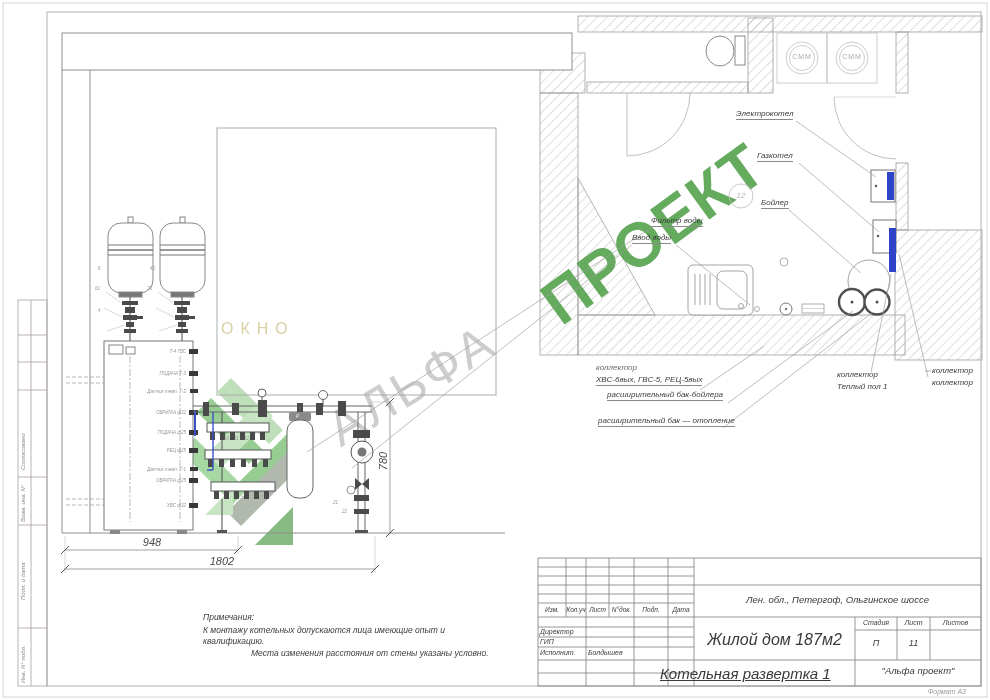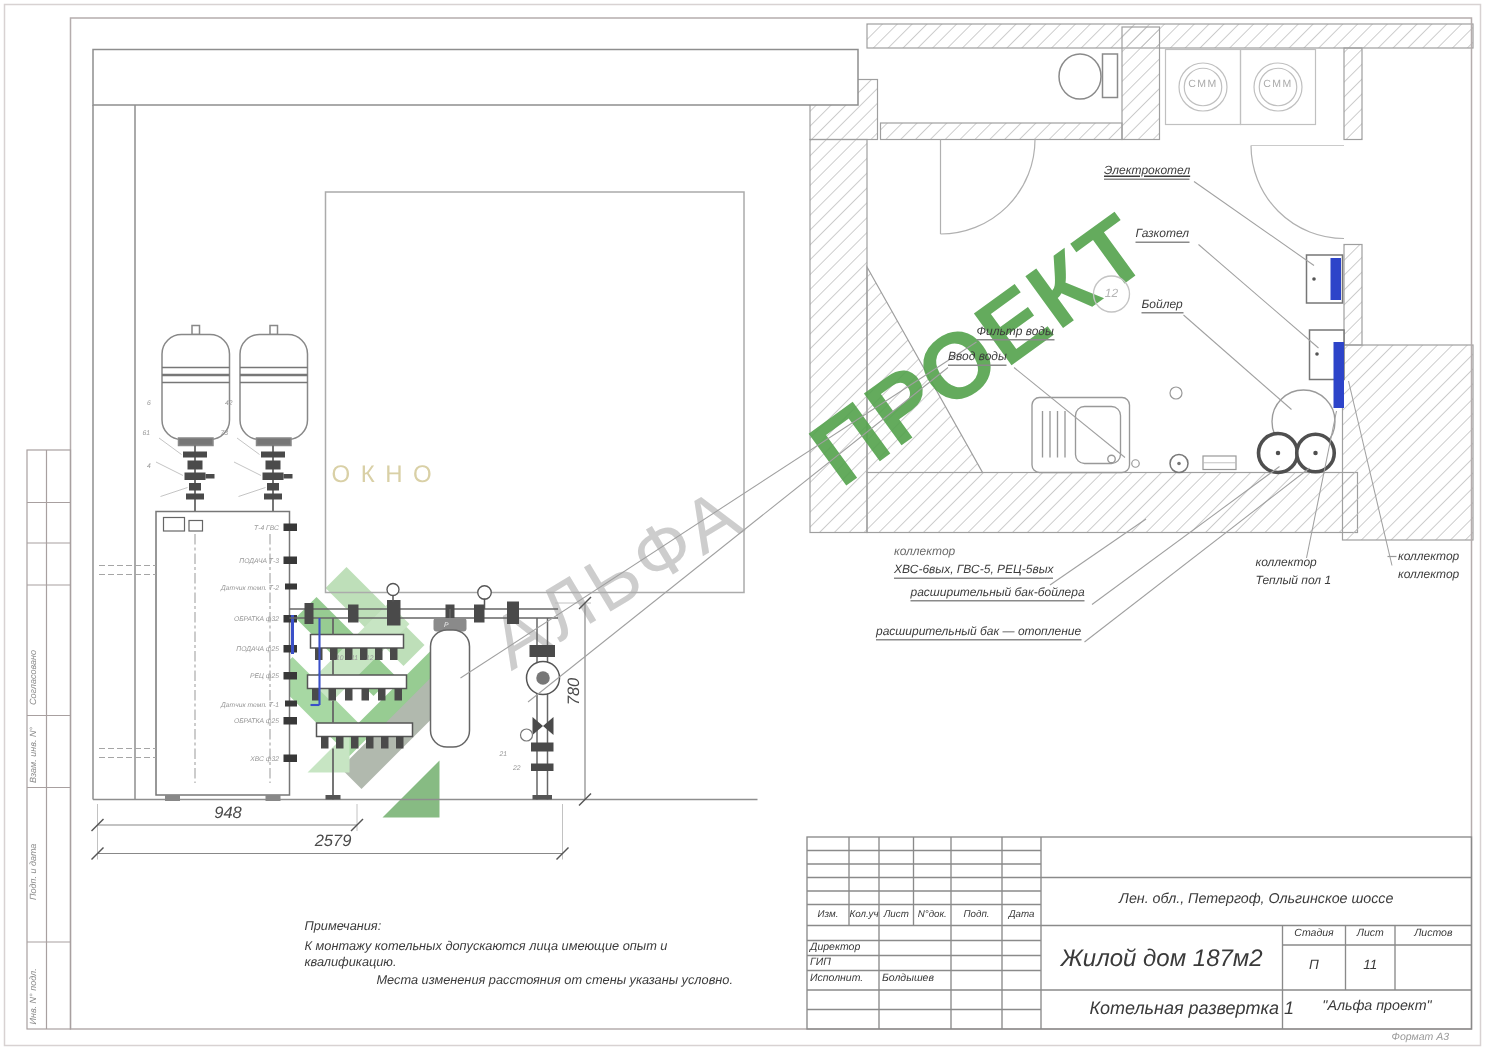--- a/index.html
+++ b/index.html
@@ -344,21 +344,21 @@
       <line x1="694" y1="585" x2="981" y2="585"></line>
       <line x1="694" y1="617" x2="981" y2="617"></line>
       <line x1="694" y1="660" x2="981" y2="660"></line>
       <line x1="855" y1="617" x2="855" y2="686"></line>
       <line x1="897" y1="617" x2="897" y2="660"></line>
       <line x1="930" y1="617" x2="930" y2="660"></line>
       <line x1="855" y1="630" x2="981" y2="630"></line>
     </g>
   </svg>
 
-  <div class="okno" style="left:221px;top:308px;">ОКНО</div>
+  <div class="okno" style="left:221px;top:320px;">ОКНО</div>
 
 
   <div class="tiny" style="left:130px;top:349px;width:56px;text-align:right;">Т-4 ГВС</div>
   <div class="tiny" style="left:130px;top:371px;width:56px;text-align:right;">ПОДАЧА Т-3</div>
   <div class="tiny" style="left:130px;top:389px;width:56px;text-align:right;">Датчик темп. Т-2</div>
   <div class="tiny" style="left:130px;top:410px;width:56px;text-align:right;">ОБРАТКА ф32</div>
   <div class="tiny" style="left:130px;top:430px;width:56px;text-align:right;">ПОДАЧА ф25</div>
   <div class="tiny" style="left:130px;top:448px;width:56px;text-align:right;">РЕЦ ф25</div>
   <div class="tiny" style="left:130px;top:467px;width:56px;text-align:right;">Датчик темп. Т-1</div>
   <div class="tiny" style="left:130px;top:478px;width:56px;text-align:right;">ОБРАТКА ф25</div>
@@ -370,51 +370,51 @@
   <div class="tiny" style="left:150px;top:266px;">42</div>
   <div class="tiny" style="left:147px;top:286px;">73</div>
   <div class="tiny" style="left:224px;top:436px;">10</div>
   <div class="tiny" style="left:234px;top:436px;">11</div>
   <div class="tiny" style="left:244px;top:436px;">12</div>
   <div class="tiny" style="left:333px;top:500px;">21</div>
   <div class="tiny" style="left:342px;top:509px;">22</div>
   <div class="tiny" style="left:296px;top:414px;color:#f0f0f0;">Р</div>
 
   <div class="dim ctr" style="left:130px;top:536px;width:44px;">948</div>
-  <div class="dim ctr" style="left:198px;top:555px;width:48px;">2579</div>
+  <div class="dim ctr" style="left:198px;top:555px;width:48px;">1802</div>
   <div class="dim ctr" style="left:366px;top:455px;width:34px;transform:rotate(-90deg);">780</div>
 
-  <div class="lbl" style="left:736px;top:109px;text-decoration:underline;"><span class="und">Электрокотел</span></div>
+  <div class="lbl" style="left:736px;top:109px;"><span class="und">Электрокотел</span></div>
   <div class="lbl" style="left:757px;top:151px;"><span class="und">Газкотел</span></div>
   <div class="lbl" style="left:761px;top:198px;"><span class="und">Бойлер</span></div>
   <div class="lbl" style="left:651px;top:216px;"><span class="und">Фильтр воды</span></div>
   <div class="lbl" style="left:632px;top:233px;"><span class="und">Ввод воды</span></div>
 
   <div class="lbl" style="left:596px;top:363px;color:#6a6a6a;">коллектор</div>
   <div class="lbl" style="left:596px;top:375px;"><span class="und">ХВС-6вых, ГВС-5, РЕЦ-5вых</span></div>
   <div class="lbl" style="left:607px;top:390px;"><span class="und">расширительный бак-бойлера</span></div>
-  <div class="lbl" style="left:584px;top:416px;"><span class="und">расширительный бак — отопление</span></div>
+  <div class="lbl" style="left:598px;top:416px;"><span class="und">расширительный бак — отопление</span></div>
 
   <div class="lbl" style="left:837px;top:370px;">коллектор</div>
   <div class="lbl" style="left:837px;top:382px;">Теплый пол 1</div>
   <div class="lbl" style="left:932px;top:366px;">коллектор</div>
   <div class="lbl" style="left:932px;top:378px;">коллектор</div>
 
   <div class="cmm" style="left:784px;top:53px;">СММ</div>
   <div class="cmm" style="left:834px;top:53px;">СММ</div>
   <div class="lbl ctr" style="left:730px;top:191px;width:22px;color:#b5b5b5;">12</div>
 
   <div class="lbl" style="left:203px;top:613px;font-size:8.5px;">Примечания:</div>
   <div class="lbl" style="left:203px;top:626px;font-size:8.5px;">К монтажу котельных допускаются лица имеющие опыт и</div>
   <div class="lbl" style="left:203px;top:637px;font-size:8.5px;">квалификацию.</div>
   <div class="lbl" style="left:203px;top:649px;font-size:8.5px;margin-left:48px;">Места изменения расстояния от стены указаны условно.</div>
 
   <div class="tb ctr" style="left:694px;top:594px;width:287px;font-size:9.5px;">Лен. обл., Петергоф, Ольгинское шоссе</div>
   <div class="tb ctr" style="left:694px;top:631px;width:161px;font-size:16px;">Жилой дом 187м2</div>
-  <div class="tb ctr" style="left:714px;top:665px;width:161px;font-size:12px;">Котельная развертка 1</div>
+  <div class="tb ctr" style="left:660px;top:665px;width:161px;font-size:15px;text-decoration:underline;">Котельная развертка 1</div>
   <div class="tb ctr" style="left:855px;top:665px;width:126px;font-size:9.5px;">"Альфа проект"</div>
 
   <div class="tb ctr" style="left:855px;top:619px;width:42px;font-size:7px;">Стадия</div>
   <div class="tb ctr" style="left:897px;top:619px;width:33px;font-size:7px;">Лист</div>
   <div class="tb ctr" style="left:930px;top:619px;width:51px;font-size:7px;">Листов</div>
   <div class="tb ctr" style="left:855px;top:638px;width:42px;font-size:9px;">П</div>
   <div class="tb ctr" style="left:897px;top:638px;width:33px;font-size:9px;">11</div>
 
   <div class="tb ctr" style="left:538px;top:606px;width:28px;font-size:6.5px;">Изм.</div>
   <div class="tb ctr" style="left:566px;top:606px;width:20px;font-size:6.5px;">Кол.уч</div>

